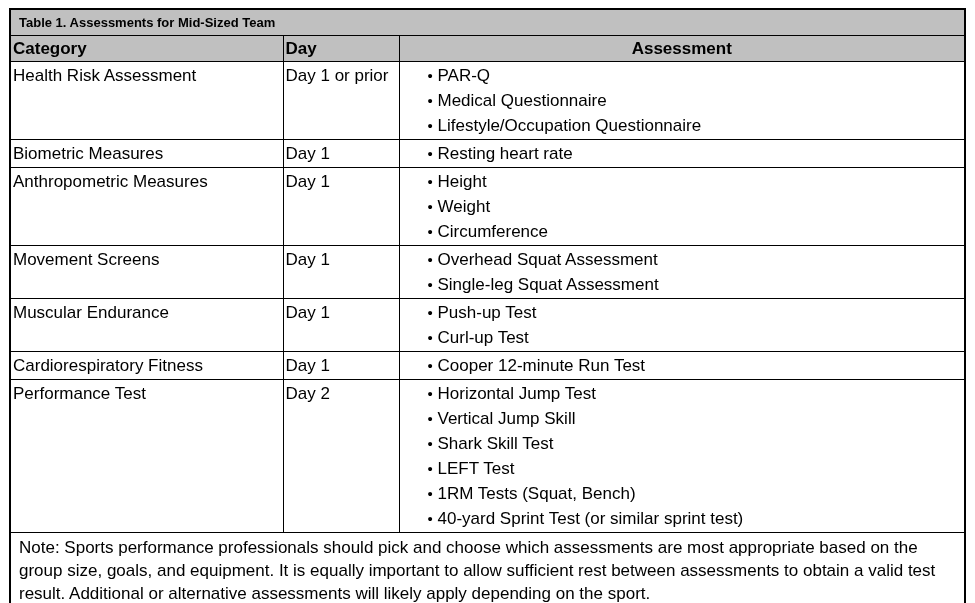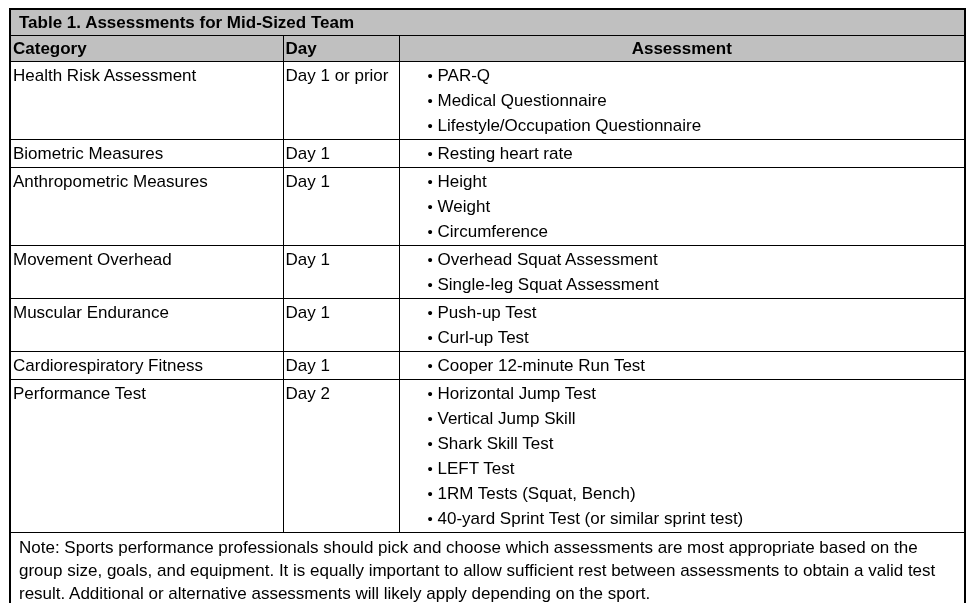--- a/index.html
+++ b/index.html
@@ -28,21 +28,21 @@
   th, td {
     border: 1px solid #000000;
     vertical-align: top;
     padding: 1px 2px;
     line-height: 25px;
   }
   th.title-cell {
     background: var(--header-bg, #c0c0c0);
     text-align: left;
     font-weight: bold;
-    font-size: 17px;
+    font-size: 13px;
     padding: 1px 8px;
     line-height: 23px;
   }
   tr.header-row th {
     background: var(--header-bg, #c0c0c0);
     font-weight: bold;
     text-align: left;
     line-height: 23px;
   }
   tr.header-row th.assessment-header {
@@ -142,21 +142,21 @@
                 <span>Weight</span>
               </li>
               <li>
                 <span class="bullet">•</span>
                 <span>Circumference</span>
               </li>
             </ul>
           </td>
         </tr>
         <tr>
-          <td class="cat-cell">Movement Overhead</td>
+          <td class="cat-cell">Movement Screens</td>
           <td class="day-cell">Day 1</td>
           <td class="assess-cell">
             <ul class="assess-list">
               <li>
                 <span class="bullet">•</span>
                 <span>Overhead Squat Assessment</span>
               </li>
               <li>
                 <span class="bullet">•</span>
                 <span>Single-leg Squat Assessment</span>

